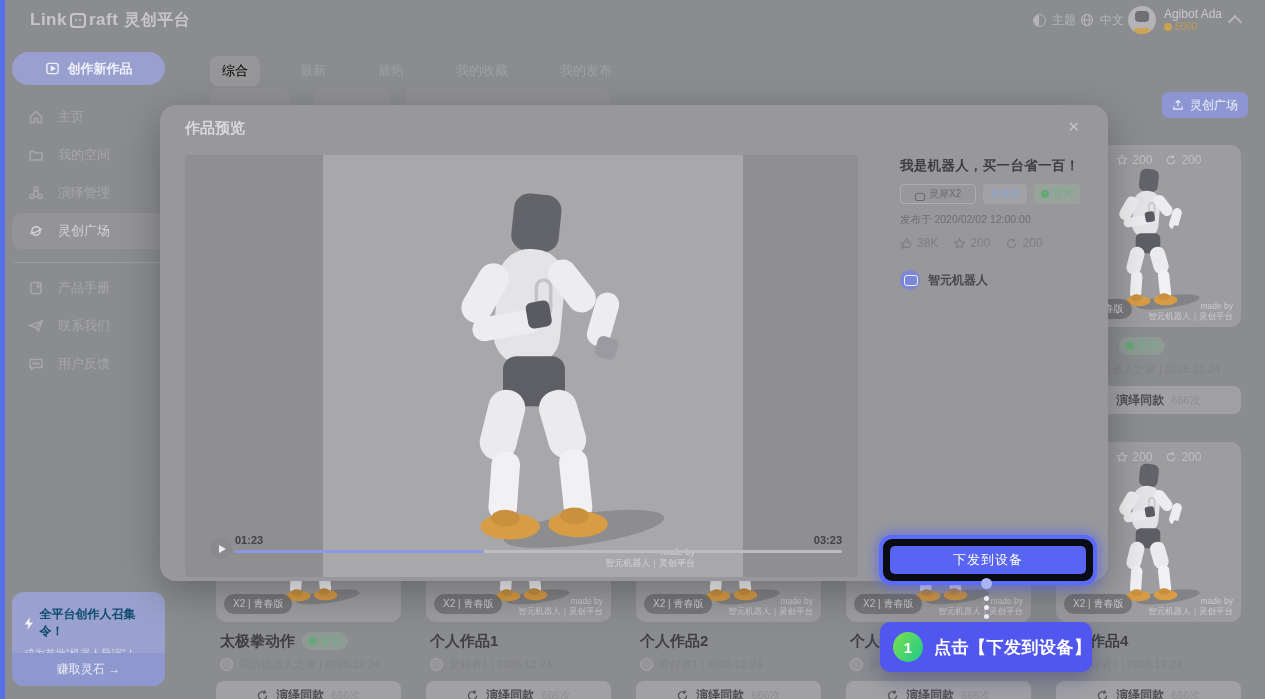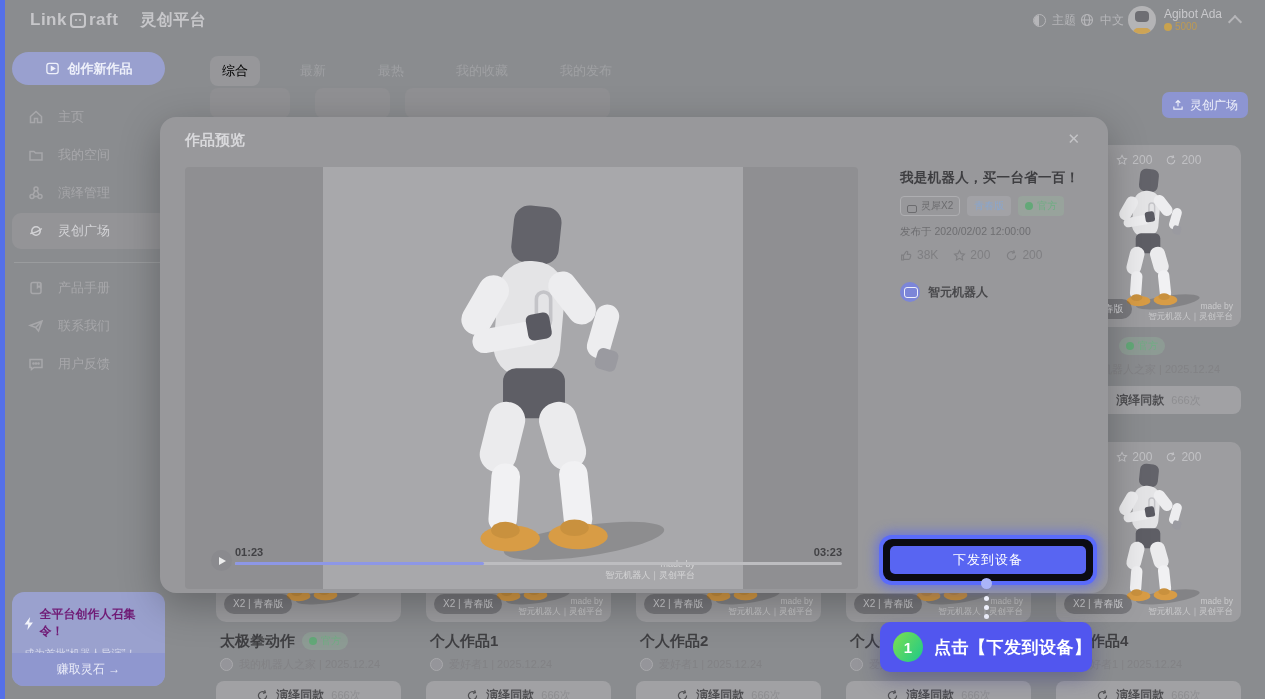--- a/index.html
+++ b/index.html
@@ -9,21 +9,21 @@
 
   
   .edge-stripe { left:0; top:0; width:5px; height:699px; background:#5570e8; z-index:40; }
 
   
   .header { left:0; top:0; width:1265px; height:40px; display:flex; align-items:center; z-index:2; }
   .logo { display:flex; align-items:center; gap:2px; margin-left:30px; color:#c7c7ca; font-size:17px; font-weight:bold; letter-spacing:.5px; }
   .logo-box { width:16px; height:15px; border:2px solid #c7c7ca; border-radius:4px; margin:0 1px; position:relative; }
   .logo-box i { position:absolute; top:4px; width:2px; height:2px; background:#c7c7ca; border-radius:50%; }
   .logo-box i.l { left:3px; } .logo-box i.r { right:3px; }
-  .logo-cn { margin-left:20px; font-size:16px; }
+  .logo-cn { margin-left:4px; font-size:16px; }
   .hdr-right { position:absolute; right:25px; top:0; height:40px; display:flex; align-items:center; gap:4px; color:#b6b6b9; font-size:12px; }
   .hdr-item { display:flex; align-items:center; gap:6px; }
   .i-theme { width:13px; height:13px; border-radius:50%; border:1.5px solid #b6b6b9; position:relative; overflow:hidden; }
   .i-theme::after { content:""; position:absolute; left:0; top:0; width:50%; height:100%; background:#b6b6b9; }
   .user { display:flex; align-items:center; gap:8px; }
   .avatar { width:28px; height:28px; border-radius:50%; background:#b4b4b6; position:relative; overflow:hidden; }
   .avatar::before { content:""; position:absolute; left:7px; top:5px; width:14px; height:11px; background:#6e6e73; border-radius:4px; }
   .avatar::after { content:""; position:absolute; left:5px; bottom:-4px; width:18px; height:10px; background:#cda455; border-radius:5px; }
   .uname { color:#c9c9cc; font-size:12px; line-height:13px; }
   .ucoin { display:flex; align-items:center; gap:3px; color:#bd9a53; font-size:10px; }
@@ -32,21 +32,21 @@
 
   
   .create-btn { left:12px; top:52px; width:153px; height:33px; border-radius:17px; background:#99a0cf; color:#eef0fa; font-size:13px; font-weight:bold; display:flex; align-items:center; justify-content:center; gap:8px; z-index:2; }
   .nav-item { left:12px; width:156px; height:36px; display:flex; align-items:center; gap:14px; padding-left:16px; color:#a7a7aa; font-size:13px; border-radius:9px; z-index:2; }
   .nav-item.sel { background:#949497; color:#d2d2d5; }
   .nav-item svg { width:16px; height:16px; stroke:#a7a7aa; fill:none; stroke-width:1.5; }
   .nav-item.sel svg { stroke:#d2d2d5; }
   .side-div { left:14px; top:262px; width:152px; height:1px; background:rgba(255,255,255,.14); z-index:2; }
 
   .banner { left:12px; top:592px; width:153px; height:94px; border-radius:12px; background:#9aa1ce; overflow:hidden; z-index:2; }
-  .banner .b1 { margin:14px 12px 0; color:#701a75; font-size:12px; font-weight:bold; display:flex; gap:5px; align-items:center; }
+  .banner .b1 { margin:14px 12px 0; color:#0c4a6e; font-size:12px; font-weight:bold; display:flex; gap:5px; align-items:center; }
   .banner .b2 { margin:7px 12px 0; color:#d6d9ee; font-size:10.5px; }
   .banner .bbtn { position:absolute; left:0; bottom:0; width:100%; height:33px; background:#8f97cf; color:#e9ebf8; font-size:12px; display:flex; align-items:center; justify-content:center; }
 
   
   .tabs { left:210px; top:56px; display:flex; gap:28px; align-items:center; z-index:1; }
   .tab { font-size:13px; color:#9fa0a3; padding:6px 12px; border-radius:8px; }
   .tab.sel { background:#97979a; color:#000000; }
   .chip { top:88px; height:30px; background:#909093; border-radius:8px; z-index:1; }
   .publish-btn { left:1162px; top:92px; width:86px; height:26px; border-radius:7px; background:#8d95d2; color:#eef0fa; font-size:12px; display:flex; align-items:center; justify-content:center; gap:6px; z-index:1; }
 
@@ -63,37 +63,37 @@
   .off-dot { width:8px; height:8px; border-radius:50%; background:#63a878; display:inline-block; }
   .card-author { margin-top:7px; display:flex; align-items:center; gap:6px; font-size:11px; color:#828285; padding-left:4px; }
   .dot-av { width:13px; height:13px; border-radius:50%; background:#95959a; border:1px solid #a9a9ac; flex:none; }
   .card-act { margin-top:9px; height:28px; border-radius:8px; background:#a1a1a4; display:flex; align-items:center; justify-content:center; gap:7px; font-size:12px; }
   .card-act .a1 { color:#4f4f52; font-weight:bold; }
   .card-act .a2 { color:#8e8e91; font-size:11px; }
   .card-act svg { width:13px; height:13px; stroke:#4f4f52; fill:none; stroke-width:1.5; }
   .robot-wrap { position:absolute; }
 
   
-  .modal { left:160px; top:105px; width:948px; height:476px; background:#98989b; border-radius:16px; box-shadow:0 12px 40px rgba(0,0,0,.28); z-index:10;margin-top:12px; }
+  .modal { left:160px; top:105px; width:948px; height:476px; background:#98989b; border-radius:16px; box-shadow:0 12px 40px rgba(0,0,0,.28); z-index:10; }
   .modal-title { position:absolute; left:25px; top:14px; font-size:15px; font-weight:bold; color:#d8d8db; }
   .modal-close { position:absolute; right:28px; top:13px; font-size:15px; color:#c3c3c6; }
   .video { position:absolute; left:25px; top:50px; width:673px; height:422px; background:#8f8f92; border-radius:4px; overflow:hidden; }
   .vimg { position:absolute; left:138px; top:0; width:420px; height:422px; background:#a8a8ab; }
   .playbtn { position:absolute; left:26px; bottom:18px; width:21px; height:21px; border-radius:50%; background:#8a8a8e; display:flex; align-items:center; justify-content:center; }
   .playbtn i { width:0; height:0; border-left:7px solid #eceded; border-top:4.5px solid transparent; border-bottom:4.5px solid transparent; margin-left:2px; }
   .t-cur { position:absolute; left:50px; bottom:31px; font-size:11px; font-weight:bold; color:#424245; }
   .t-tot { position:absolute; right:16px; bottom:31px; font-size:11px; font-weight:bold; color:#424245; }
   .track { position:absolute; left:50px; right:16px; bottom:24px; height:3px; border-radius:2px; background:#bdbdc0; }
   .track .fill { height:3px; border-radius:2px; background:#8d97e6; width:41%; }
   .v-wmark { position:absolute; right:48px; bottom:8px; text-align:right; font-size:9px; line-height:11px; color:rgba(255,255,255,.5); }
 
   .wpanel { position:absolute; left:740px; top:52px; width:190px; }
   .wtitle { font-size:13.5px; font-weight:bold; color:#3e3e41; letter-spacing:.3px; }
   .wtags { margin-top:9px; display:flex; gap:7px; align-items:center; }
-  .wtag1 { display:flex; align-items:flex-end; gap:4px; border:1px solid #aeaeb1; border-radius:4px; color:#6c6c6f; font-size:10px; padding:2px 6px; }
+  .wtag1 { display:flex; align-items:flex-end; gap:4px; border:1px solid #aeaeb1; border-radius:4px; color:#6c6c6f; font-size:10px; padding:2px 14px; }
   .wtag1 .mini { width:10px; height:8px; border:1.2px solid #6c6c6f; border-radius:2px; }
   .wtag2 { background:#a2a2a6; border-radius:4px; color:#8aa6cd; font-size:10px; padding:3px 7px; }
   .wtag3 { display:flex; align-items:center; gap:4px; background:rgba(150,195,160,.25); border-radius:4px; color:#6fae83; font-size:10px; padding:3px 7px; }
   .wdate { margin-top:9px; font-size:10.5px; color:#6e6e71; }
   .wstats { margin-top:9px; display:flex; gap:15px; color:#7f7f82; font-size:12px; }
   .wstats span { display:flex; align-items:center; gap:4px; }
   .wstats svg { width:13px; height:13px; stroke:#7f7f82; fill:none; stroke-width:1.4; }
   .wauthor { margin-top:20px; display:flex; align-items:center; gap:8px; }
   .wa-av { width:20px; height:20px; border-radius:50%; background:#7c86d8; position:relative; }
   .wa-av::before { content:""; position:absolute; left:4px; top:5px; width:12px; height:9px; border:1.5px solid #eef0fa; border-radius:3px; }

